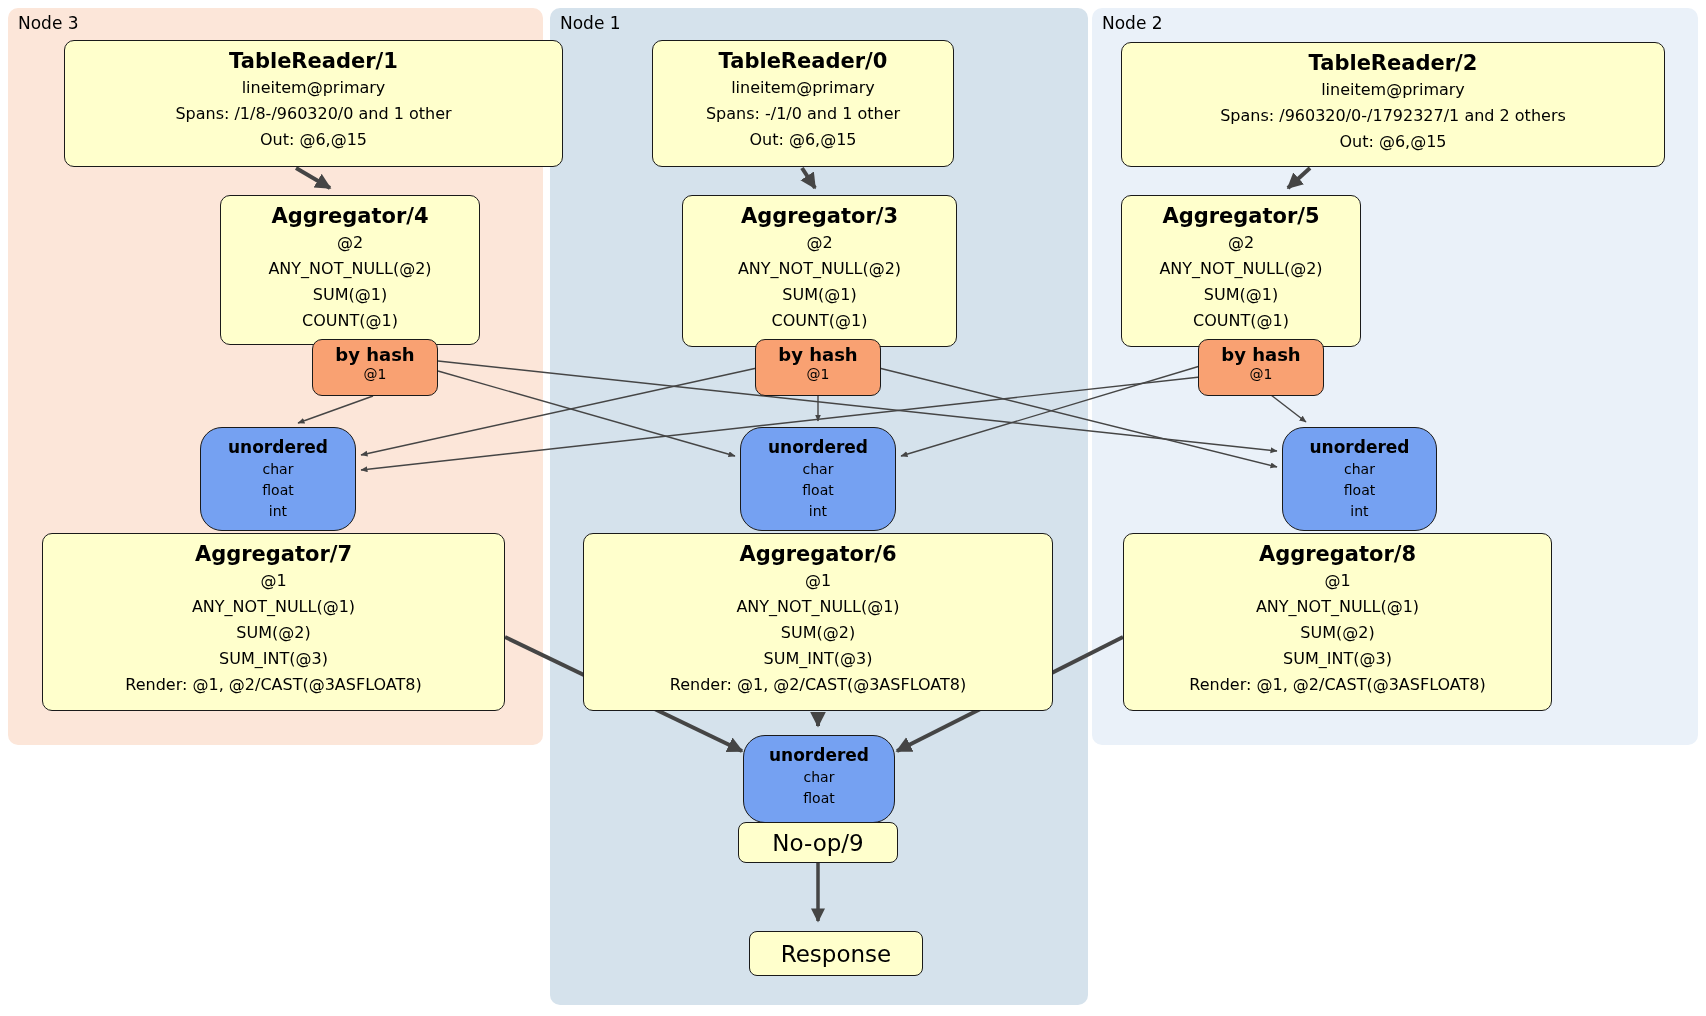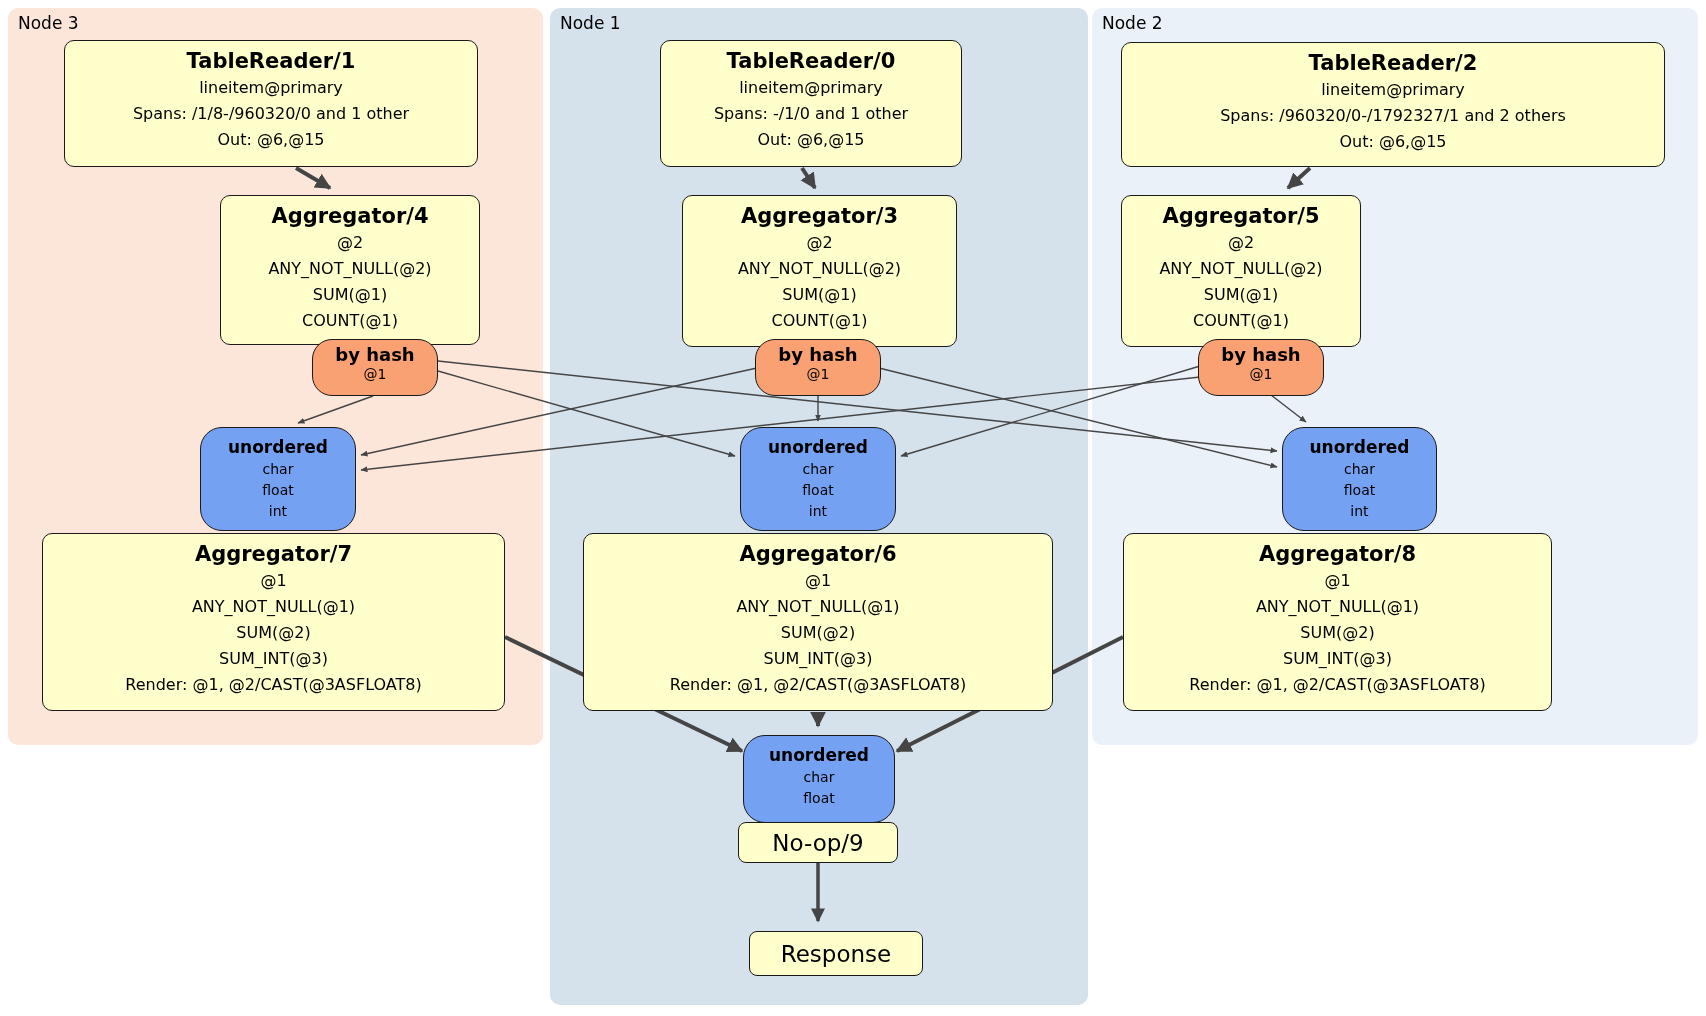--- a/index.html
+++ b/index.html
@@ -11,21 +11,21 @@
   body{font-family:"DejaVu Sans","Liberation Sans",sans-serif;color:#000;}
   .canvas{position:relative;width:1706px;height:1016px;background:#fff;overflow:hidden;}
   .region{position:absolute;border-radius:10px;}
   .region-label{position:absolute;left:10px;top:5px;font-size:17px;}
   .edges{position:absolute;left:0;top:0;}
   .pbox{position:absolute;background:var(--processor-fill);border:1.5px solid var(--border);
         border-radius:10px;text-align:center;padding-top:6px;box-sizing:border-box;}
   .ptitle{font-size:21px;font-weight:bold;line-height:28px;}
   .prow{font-size:16px;line-height:26px;white-space:nowrap;}
   .router{position:absolute;background:var(--router-fill);border:1.5px solid var(--border);
-          border-radius:20px;text-align:center;padding-top:4px;box-sizing:border-box;}
+          border-radius:10px;text-align:center;padding-top:4px;box-sizing:border-box;}
   .rtitle{font-size:18px;font-weight:bold;line-height:22px;}
   .rsub{font-size:14px;line-height:16px;}
   .sync{position:absolute;background:var(--sync-fill);border:1.5px solid var(--border);
         border-radius:22px;text-align:center;padding-top:7px;box-sizing:border-box;}
   .stitle{font-size:17px;font-weight:bold;line-height:24px;}
   .srow{font-size:14px;line-height:21px;}
   .simple{position:absolute;background:var(--processor-fill);border:1.5px solid var(--border);
           border-radius:8px;display:flex;align-items:center;justify-content:center;
           font-size:23px;font-weight:normal;box-sizing:border-box;}
 </style>
@@ -72,21 +72,21 @@
       <path d="M438,361 L1277,451" marker-end="url(#athin)"></path>
       <path d="M818,396 L818,421" marker-end="url(#athin)"></path>
       <path d="M757,368 L361,455" marker-end="url(#athin)"></path>
       <path d="M879,368 L1277,467" marker-end="url(#athin)"></path>
       <path d="M1271,395 L1306,422" marker-end="url(#athin)"></path>
       <path d="M1200,366 L901,456" marker-end="url(#athin)"></path>
       <path d="M1200,377 L361,470" marker-end="url(#athin)"></path>
     </g>
   </svg>
 
-  <div class="pbox" style="left:64px;top:40px;width:414px;height:127px;">
+  <div class="pbox" style="left:64px;top:40px;width:499px;height:127px;">
     <div class="ptitle">TableReader/1</div>
     <div class="prow">lineitem@primary</div>
     <div class="prow">Spans: /1/8-/960320/0 and 1 other</div>
     <div class="prow">Out: @6,@15</div>
   </div>
   <div class="pbox" style="left:220px;top:195px;width:260px;height:150px;">
     <div class="ptitle">Aggregator/4</div>
     <div class="prow">@2</div>
     <div class="prow">ANY_NOT_NULL(@2)</div>
     <div class="prow">SUM(@1)</div>
@@ -104,21 +104,21 @@
   </div>
   <div class="pbox" style="left:42px;top:533px;width:463px;height:178px;">
     <div class="ptitle">Aggregator/7</div>
     <div class="prow">@1</div>
     <div class="prow">ANY_NOT_NULL(@1)</div>
     <div class="prow">SUM(@2)</div>
     <div class="prow">SUM_INT(@3)</div>
     <div class="prow">Render: @1, @2/CAST(@3ASFLOAT8)</div>
   </div>
 
-  <div class="pbox" style="left:652px;top:40px;width:302px;height:127px;margin-left:8px;">
+  <div class="pbox" style="left:652px;top:40px;width:302px;height:127px;">
     <div class="ptitle">TableReader/0</div>
     <div class="prow">lineitem@primary</div>
     <div class="prow">Spans: -/1/0 and 1 other</div>
     <div class="prow">Out: @6,@15</div>
   </div>
   <div class="pbox" style="left:682px;top:195px;width:275px;height:152px;">
     <div class="ptitle">Aggregator/3</div>
     <div class="prow">@2</div>
     <div class="prow">ANY_NOT_NULL(@2)</div>
     <div class="prow">SUM(@1)</div>

